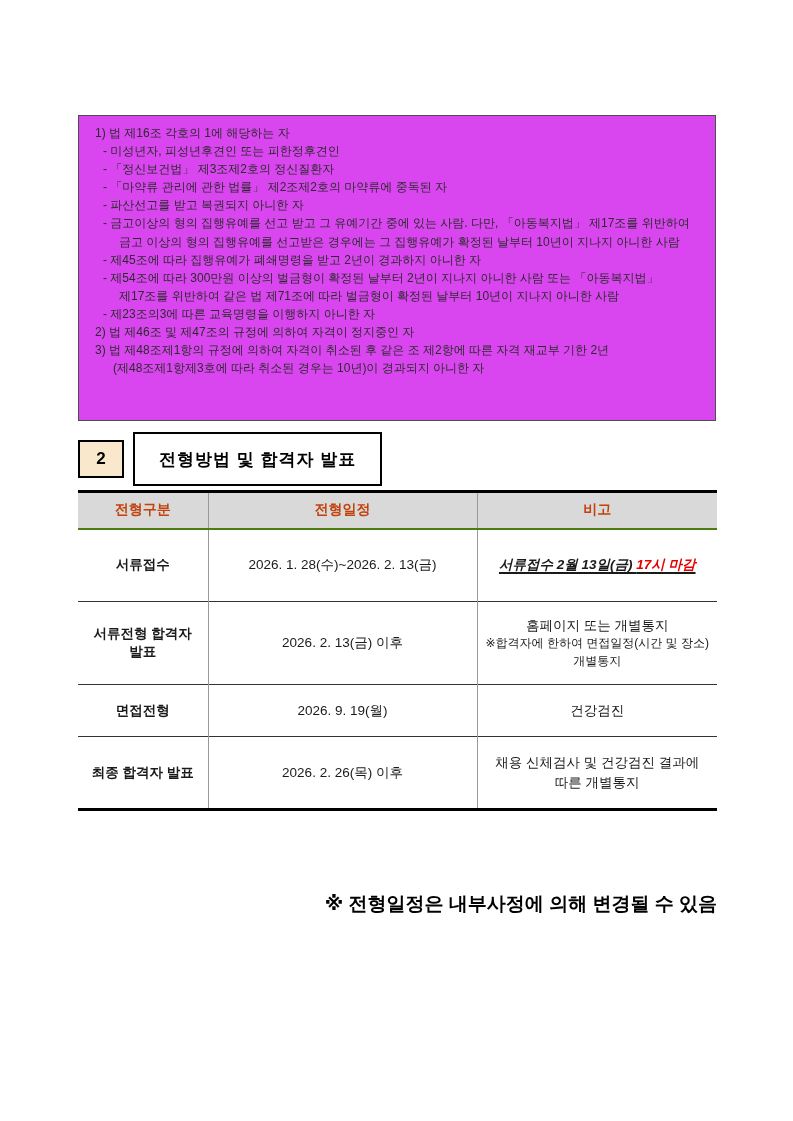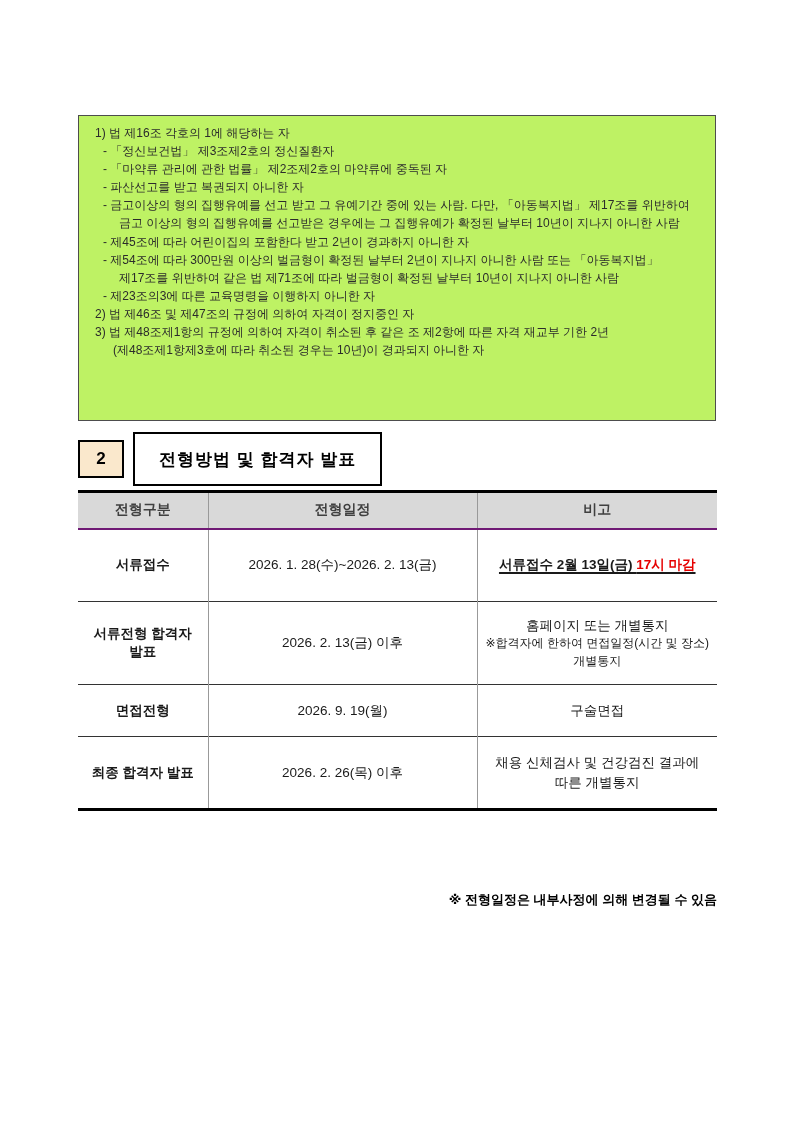--- a/index.html
+++ b/index.html
@@ -12,21 +12,21 @@
     position:relative;
     width:793px; height:1121px;
     background:#ffffff;
     margin:0 auto;
     overflow:hidden;
   }
 
   
   .elig-box {
     position:absolute; left:78px; top:115px; width:638px; min-height:306px;
-    background:#bef264;
+    background:#d946ef;
     border:1px solid #4d4d4d;
     padding:8px 12px 8px 16px;
   }
   .elig-item {
     font-size:12px; line-height:18.1px; color:#2b2b2b;
     word-break:keep-all;
   }
   .elig-item.lvl1 { padding-left:18px; text-indent:-18px; }
   .elig-item.lvl2 { padding-left:24px; text-indent:-16px; }
 
@@ -56,64 +56,65 @@
   
   table.sched {
     position:absolute; left:78px; top:490px; width:639px;
     border-collapse:collapse; table-layout:fixed;
     border-top:3px solid #000;
     border-bottom:3px solid #000;
   }
   table.sched th {
     background:#d9d9d9;
     height:37px;
-    font-size:14px; font-weight:bold; color:#404040;
+    font-size:14px; font-weight:bold; color:#c2410c;
     text-align:center; vertical-align:middle;
-    border-bottom:2px solid #701a75;
+    border-bottom:2px solid #4d7c0f;
   }
   table.sched th + th, table.sched td + td { border-left:1.5px solid #999; }
   table.sched tbody td {
     text-align:center; vertical-align:middle;
     font-size:13.5px; color:#1a1a1a;
     padding:12px 6px;
     word-break:keep-all;
   }
   table.sched tbody tr + tr td { border-top:1.5px solid #333; }
   table.sched tbody tr:nth-child(1) { height:73px; }
   table.sched tbody tr:nth-child(2) { height:83px; }
   table.sched tbody tr:nth-child(3) { height:52px; }
   table.sched tbody tr:nth-child(4) { height:73px; }
   table.sched tbody tr:nth-child(5) { height:62px; }
   td.cat { font-weight:bold; }
   .remark-line { line-height:1.45; }
   .remark-line.small { font-size:12px; }
   .remark-line.bold { font-weight:bold; }
-  .remark-line.underline { text-decoration:underline; text-underline-offset:3px; text-decoration-thickness:1.5px; }
+  .remark-line.underline { text-decoration:underline; text-underline-offset:3px; text-decoration-thickness:1.5px;font-style:italic; }
   .red { color:#e60000; }
 
   
   .footnote {
     position:absolute; left:78px; top:891px; width:639px;
     text-align:right;
-    font-weight:bold; font-size:13px; color:#000;
+    font-weight:bold; font-size:19px; color:#000;
     word-break:keep-all;
   }
 </style>
 </head>
 <body>
 
 <div class="page">
 
   <div class="elig-box" id="eligBox">
       <div class="elig-item lvl1">1) 법 제16조 각호의 1에 해당하는 자</div>
+      <div class="elig-item lvl2">- 미성년자, 피성년후견인 또는 피한정후견인</div>
       <div class="elig-item lvl2">- 「정신보건법」 제3조제2호의 정신질환자</div>
       <div class="elig-item lvl2">- 「마약류 관리에 관한 법률」 제2조제2호의 마약류에 중독된 자</div>
       <div class="elig-item lvl2">- 파산선고를 받고 복권되지 아니한 자</div>
       <div class="elig-item lvl2">- 금고이상의 형의 집행유예를 선고 받고 그 유예기간 중에 있는 사람. 다만, 「아동복지법」 제17조를 위반하여 금고 이상의 형의 집행유예를 선고받은 경우에는 그 집행유예가 확정된 날부터 10년이 지나지 아니한 사람</div>
-      <div class="elig-item lvl2">- 제45조에 따라 어린이집의 포함한다 받고 2년이 경과하지 아니한 자</div>
+      <div class="elig-item lvl2">- 제45조에 따라 집행유예가 폐쇄명령을 받고 2년이 경과하지 아니한 자</div>
       <div class="elig-item lvl2">- 제54조에 따라 300만원 이상의 벌금형이 확정된 날부터 2년이 지나지 아니한 사람 또는 「아동복지법」 제17조를 위반하여 같은 법 제71조에 따라 벌금형이 확정된 날부터 10년이 지나지 아니한 사람</div>
       <div class="elig-item lvl2">- 제23조의3에 따른 교육명령을 이행하지 아니한 자</div>
       <div class="elig-item lvl1">2) 법 제46조 및 제47조의 규정에 의하여 자격이 정지중인 자</div>
       <div class="elig-item lvl1">3) 법 제48조제1항의 규정에 의하여 자격이 취소된 후 같은 조 제2항에 따른 자격 재교부 기한 2년(제48조제1항제3호에 따라 취소된 경우는 10년)이 경과되지 아니한 자</div>
     </div>
 
   <div class="section-header">
     <div class="badge">2</div>
     <div class="title-box">전형방법 및 합격자 발표</div>
   </div>
@@ -145,21 +146,21 @@
           <td>
             <div class="remark-line"><span>홈페이지 또는 개별통지</span></div>
             <div class="remark-line small"><span>※합격자에 한하여 면접일정(시간 및 장소)</span></div>
             <div class="remark-line small"><span>개별통지</span></div>
           </td>
         </tr>
         <tr>
           <td class="cat">면접전형</td>
           <td>2026. 9. 19(월)</td>
           <td>
-            <div class="remark-line"><span>구술면접</span></div>
+            <div class="remark-line"><span>건강검진</span></div>
           </td>
         </tr>
         <tr>
           <td class="cat">최종 합격자 발표</td>
           <td>2026. 2. 26(목) 이후</td>
           <td>
             <div class="remark-line"><span>채용 신체검사 및 건강검진 결과에</span></div>
             <div class="remark-line"><span>따른 개별통지</span></div>
           </td>
         </tr>

